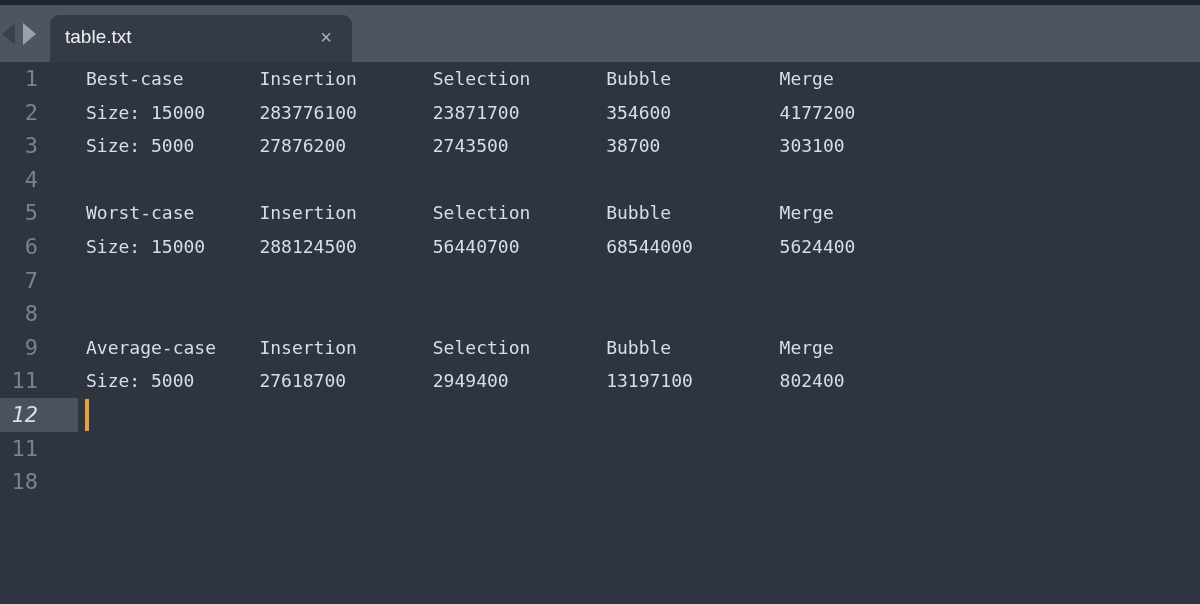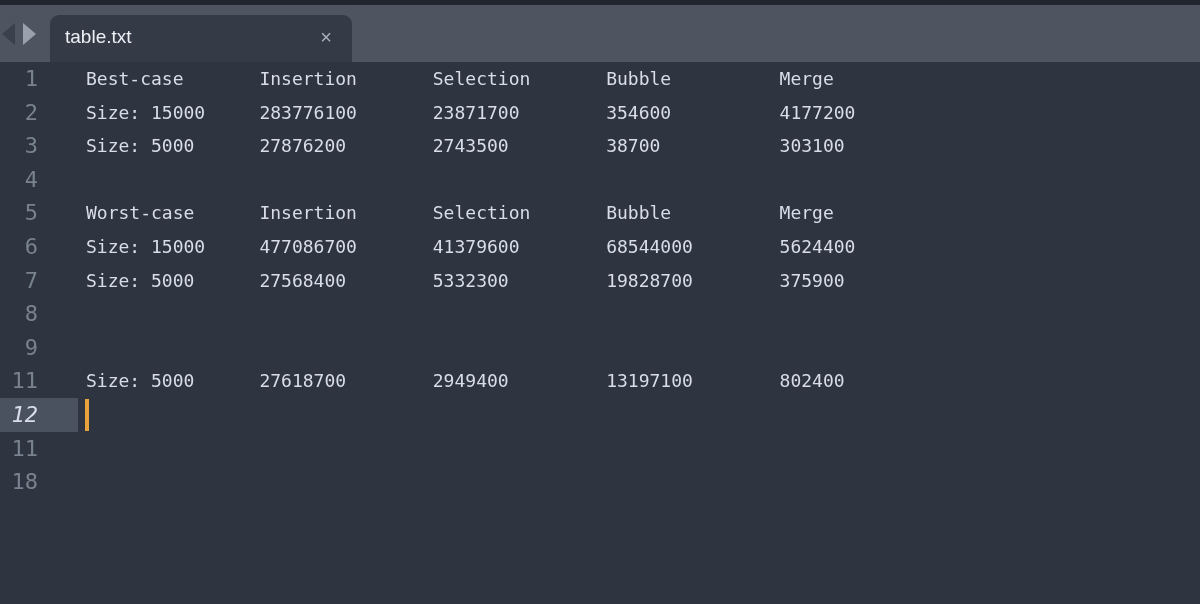--- a/index.html
+++ b/index.html
@@ -197,32 +197,32 @@
         <div class="row">
           <div class="gutter">4</div>
           <div class="code"></div>
         </div>
         <div class="row">
           <div class="gutter">5</div>
           <div class="code">Worst-case      Insertion       Selection       Bubble          Merge</div>
         </div>
         <div class="row">
           <div class="gutter">6</div>
-          <div class="code">Size: 15000     477086700       41379600        68544000        5624400</div>
+          <div class="code">Size: 15000     288124500       56440700        68544000        5624400</div>
         </div>
         <div class="row">
           <div class="gutter">7</div>
-          <div class="code">Size: 5000      27568400        5332300         19828700        375900</div>
         </div>
         <div class="row">
           <div class="gutter">8</div>
           <div class="code"></div>
         </div>
         <div class="row">
           <div class="gutter">9</div>
+          <div class="code">Average-case    Insertion       Selection       Bubble          Merge</div>
         </div>
         <div class="row">
           <div class="gutter">11</div>
           <div class="code">Size: 5000      27618700        2949400         13197100        802400</div>
         </div>
         <div class="row active">
           <div class="gutter">12</div>
           <div class="code"></div>
           <div class="cursor"></div>
         </div>

